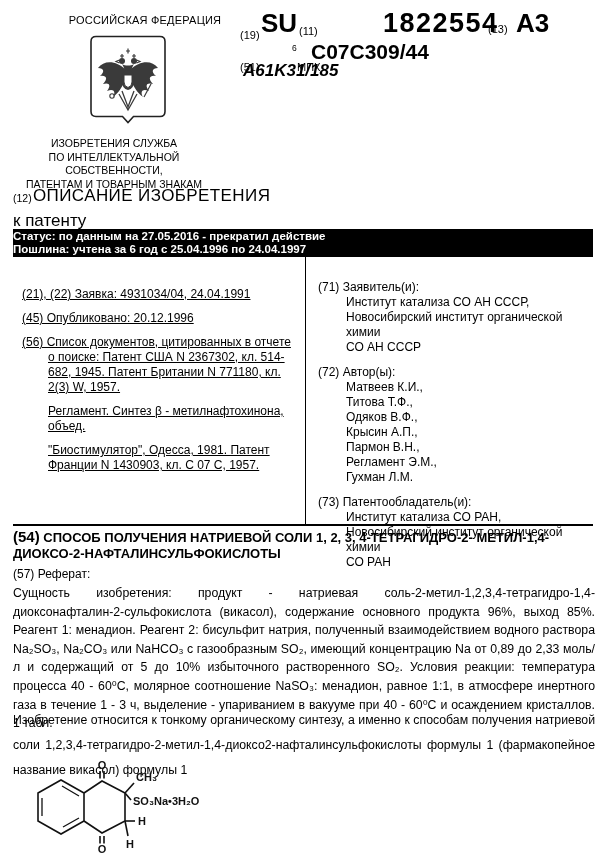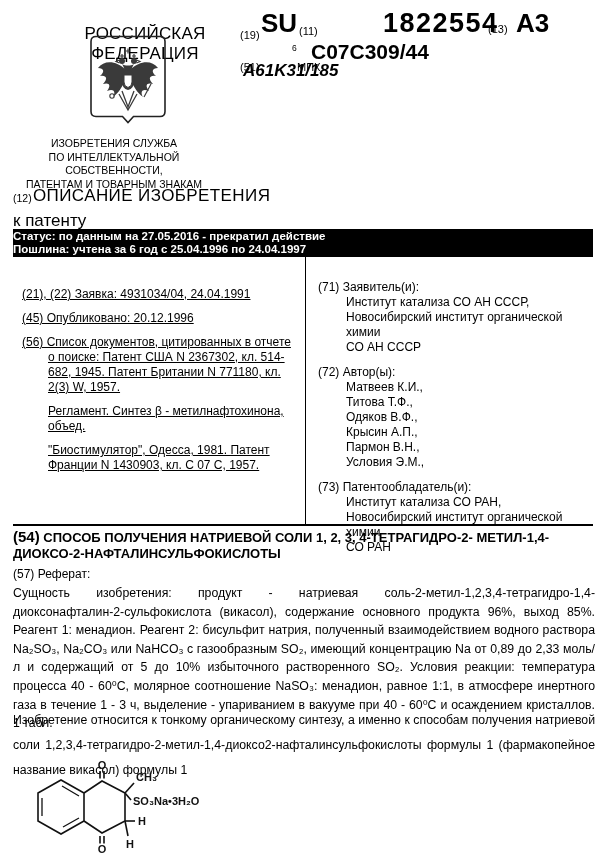--- a/index.html
+++ b/index.html
@@ -3,21 +3,21 @@
 <meta charset="utf-8">
 <style>
   html,body { margin:0; padding:0; background:#fff; }
   .page {
     position:relative; width:606px; height:854px; background:#fff; overflow:hidden;
     font-family:"Liberation Sans","DejaVu Sans",sans-serif; color:#000;
   }
   .abs { position:absolute; }
 
   
-  .country-label { left:40px; top:24px; width:210px; text-align:center; font-size:17px; letter-spacing:0.2px; }
+  .country-label { left:40px; top:14px; width:210px; text-align:center; font-size:11px; letter-spacing:0.2px; }
   .emblem { left:89px; top:35px; }
   .agency { left:8px; top:137px; width:212px; text-align:center; font-size:10.5px; line-height:13.5px; }
 
   
   .code-sm { font-size:11px;margin-top:15px; }
   .h-19 { left:240px; top:14px; }
   .h-su { left:261px; top:8px; font-size:26px; font-weight:bold; }
   .h-11 { left:299px; top:10px; }
   .h-num { left:383px; top:8px; font-size:27px; font-weight:bold; letter-spacing:1.5px; }
   .h-13 { left:488px; top:8px; }
@@ -139,21 +139,22 @@
       </div>
     </div>
     <div class="block">
       <div>(72) Автор(ы):</div>
       <div class="lines">
         <div>Матвеев К.И.,</div>
         <div>Титова Т.Ф.,</div>
         <div>Одяков В.Ф.,</div>
         <div>Крысин А.П.,</div>
         <div>Пармон В.Н.,</div>
-        <div>Условия Э.М.,</div>
+        <div>Регламент Э.М.,</div>
+        <div>Гухман Л.М.</div>
       </div>
     </div>
     <div class="block">
       <div>(73) Патентообладатель(и):</div>
       <div class="lines">
         <div>Институт катализа СО РАН,</div>
         <div>Новосибирский институт органической химии</div>
         <div>СО РАН</div>
       </div>
     </div>

